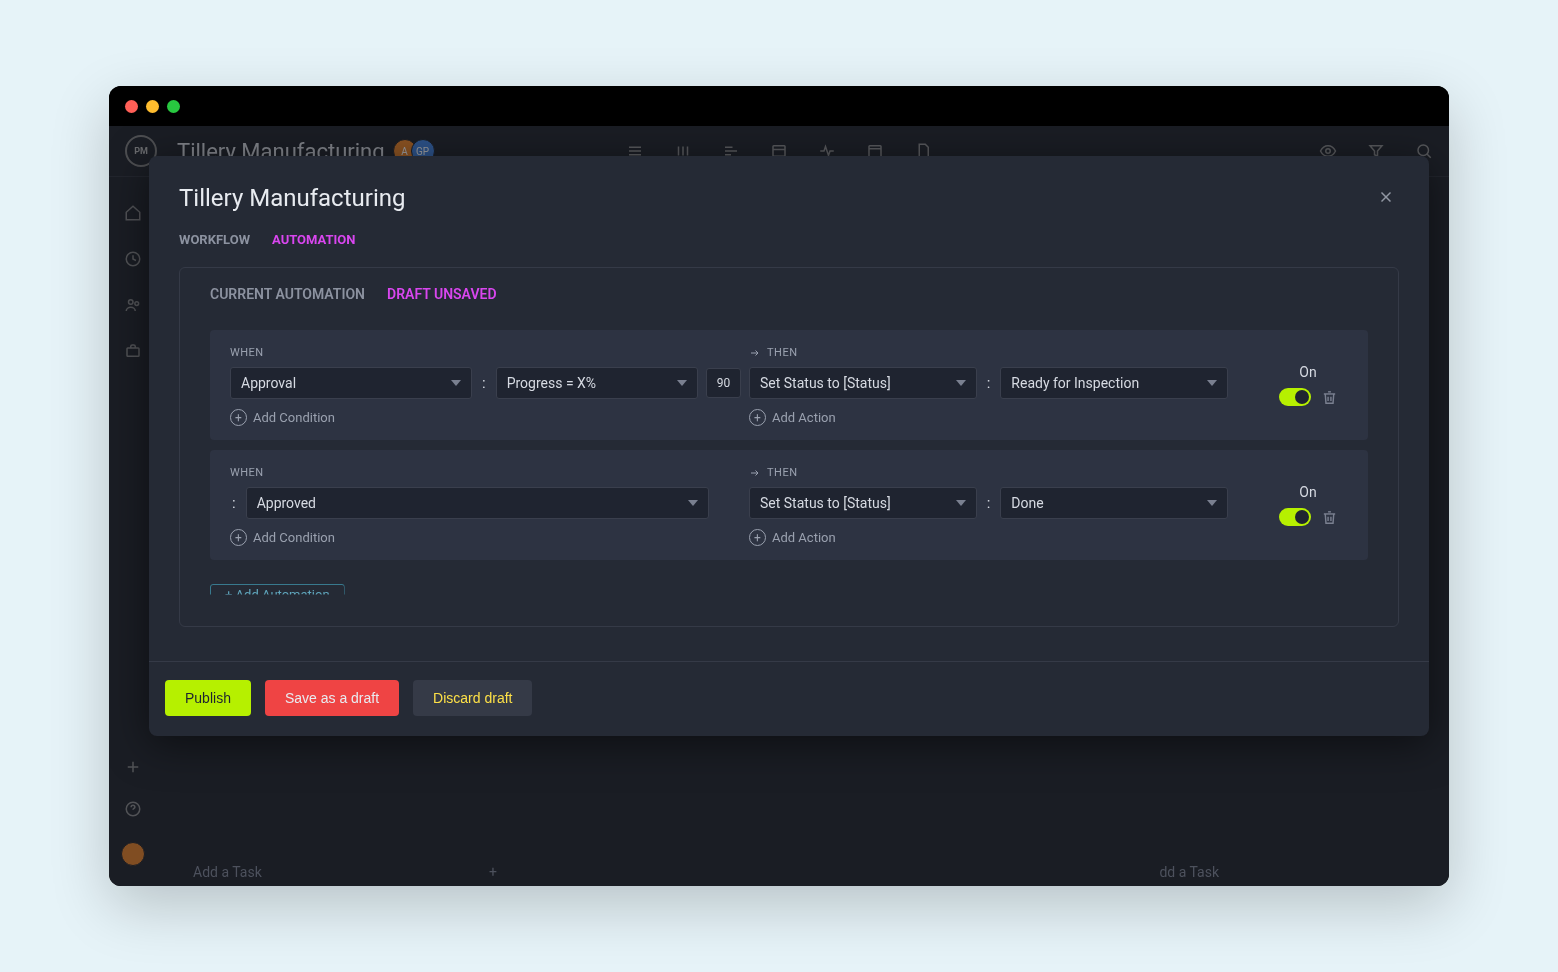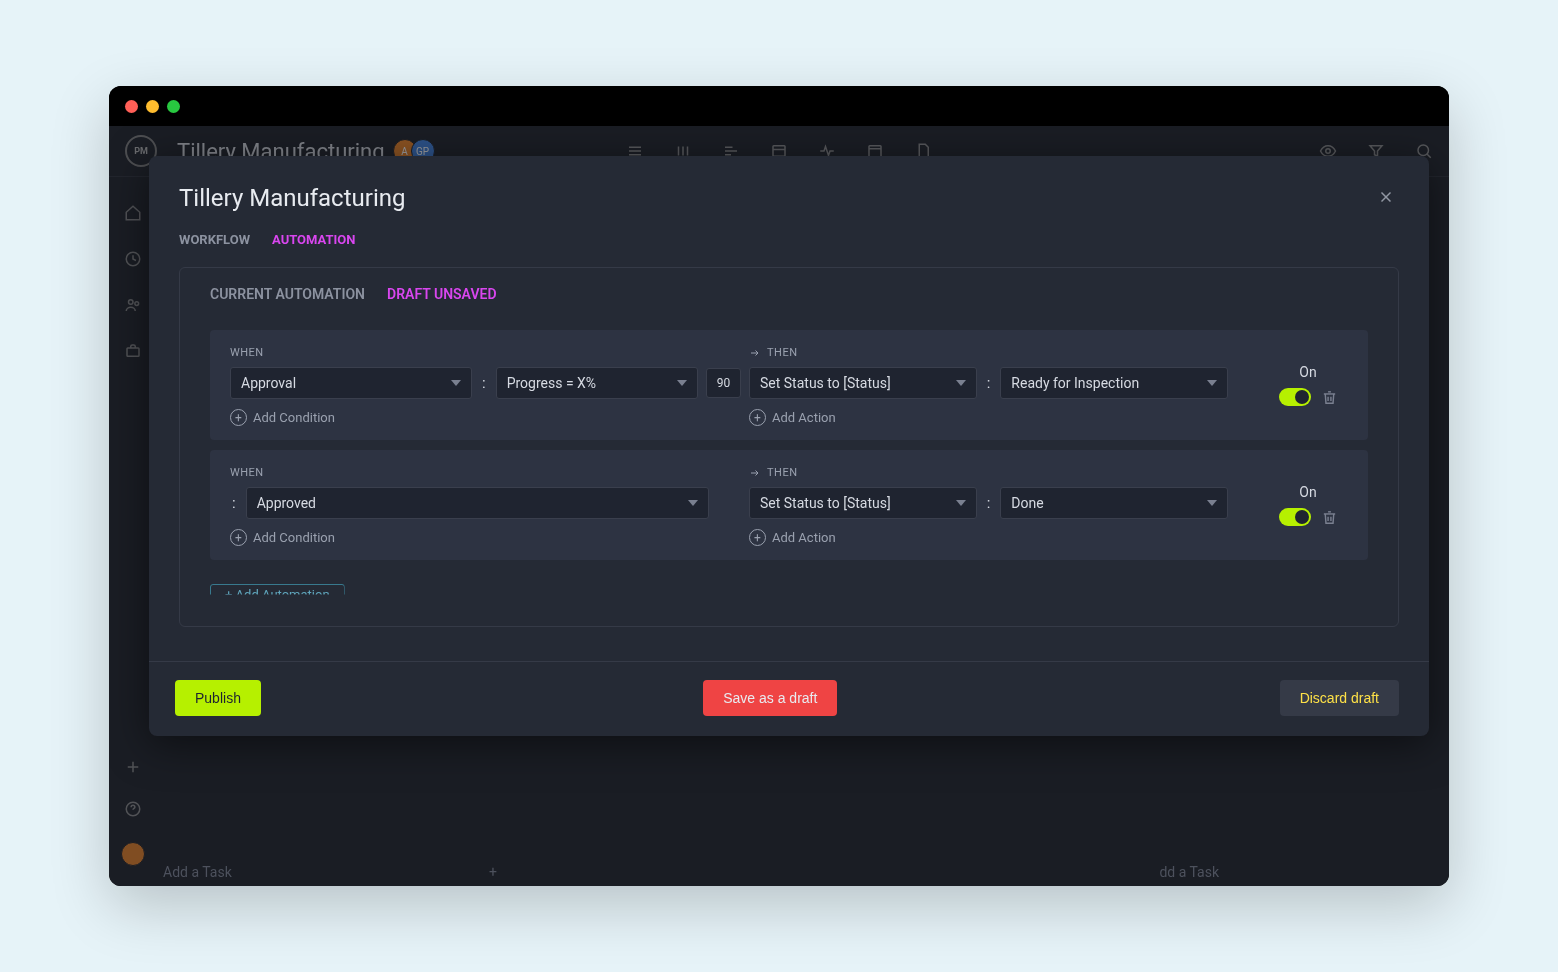--- a/index.html
+++ b/index.html
@@ -269,23 +269,23 @@
     height: 10px;
     overflow: hidden;
   }
   .add-automation-text {
     position: relative; top: -5px;
   }
 
   .footer {
     margin-top: 34px;
     border-top: 1px solid #353a47;
-    padding: 18px 30px 20px 26px;
-    display: flex;
-    justify-content: space-between;
+    padding: 18px 30px 20px 16px;
+    display: flex;
+    justify-content: flex-start;
     gap: 14px;
   }
   .btn {
     padding: 10px 20px;
     border-radius: 4px;
     font-size: 14px;
     cursor: pointer;
     border: none;
   }
   .btn-primary { background: #b6f000; color: #1f2430; font-weight: 500; }
@@ -391,21 +391,21 @@
           </svg>
         <svg class="left-icon" viewBox="0 0 24 24" fill="none" stroke="currentColor" stroke-width="2">
             <circle cx="12" cy="12" r="9"></circle>
             <path d="M9.5 9.5a2.5 2.5 0 115 0c0 1.5-2.5 2-2.5 3.5"></path>
             <line x1="12" y1="17" x2="12" y2="17.1"></line>
           </svg>
         <div class="avatar av1" style="margin:0"></div>
       </div>
     </div>
 
-    <div class="bg-fadetask" style="left:54px">Add a Task</div>
+    <div class="bg-fadetask" style="left:84px">Add a Task</div>
     <div class="bg-fadetask" style="left:380px">+</div>
     <div class="bg-fadetask" style="right:230px">dd a Task</div>
 
     <div class="overlay">
       <div class="overlay-header">
         <div class="overlay-title">Tillery Manufacturing</div>
         <div class="close-btn">
           <svg width="18" height="18" viewBox="0 0 24 24" fill="none" stroke="currentColor" stroke-width="2">
               <line x1="6" y1="6" x2="18" y2="18"></line>
               <line x1="18" y1="6" x2="6" y2="18"></line>

